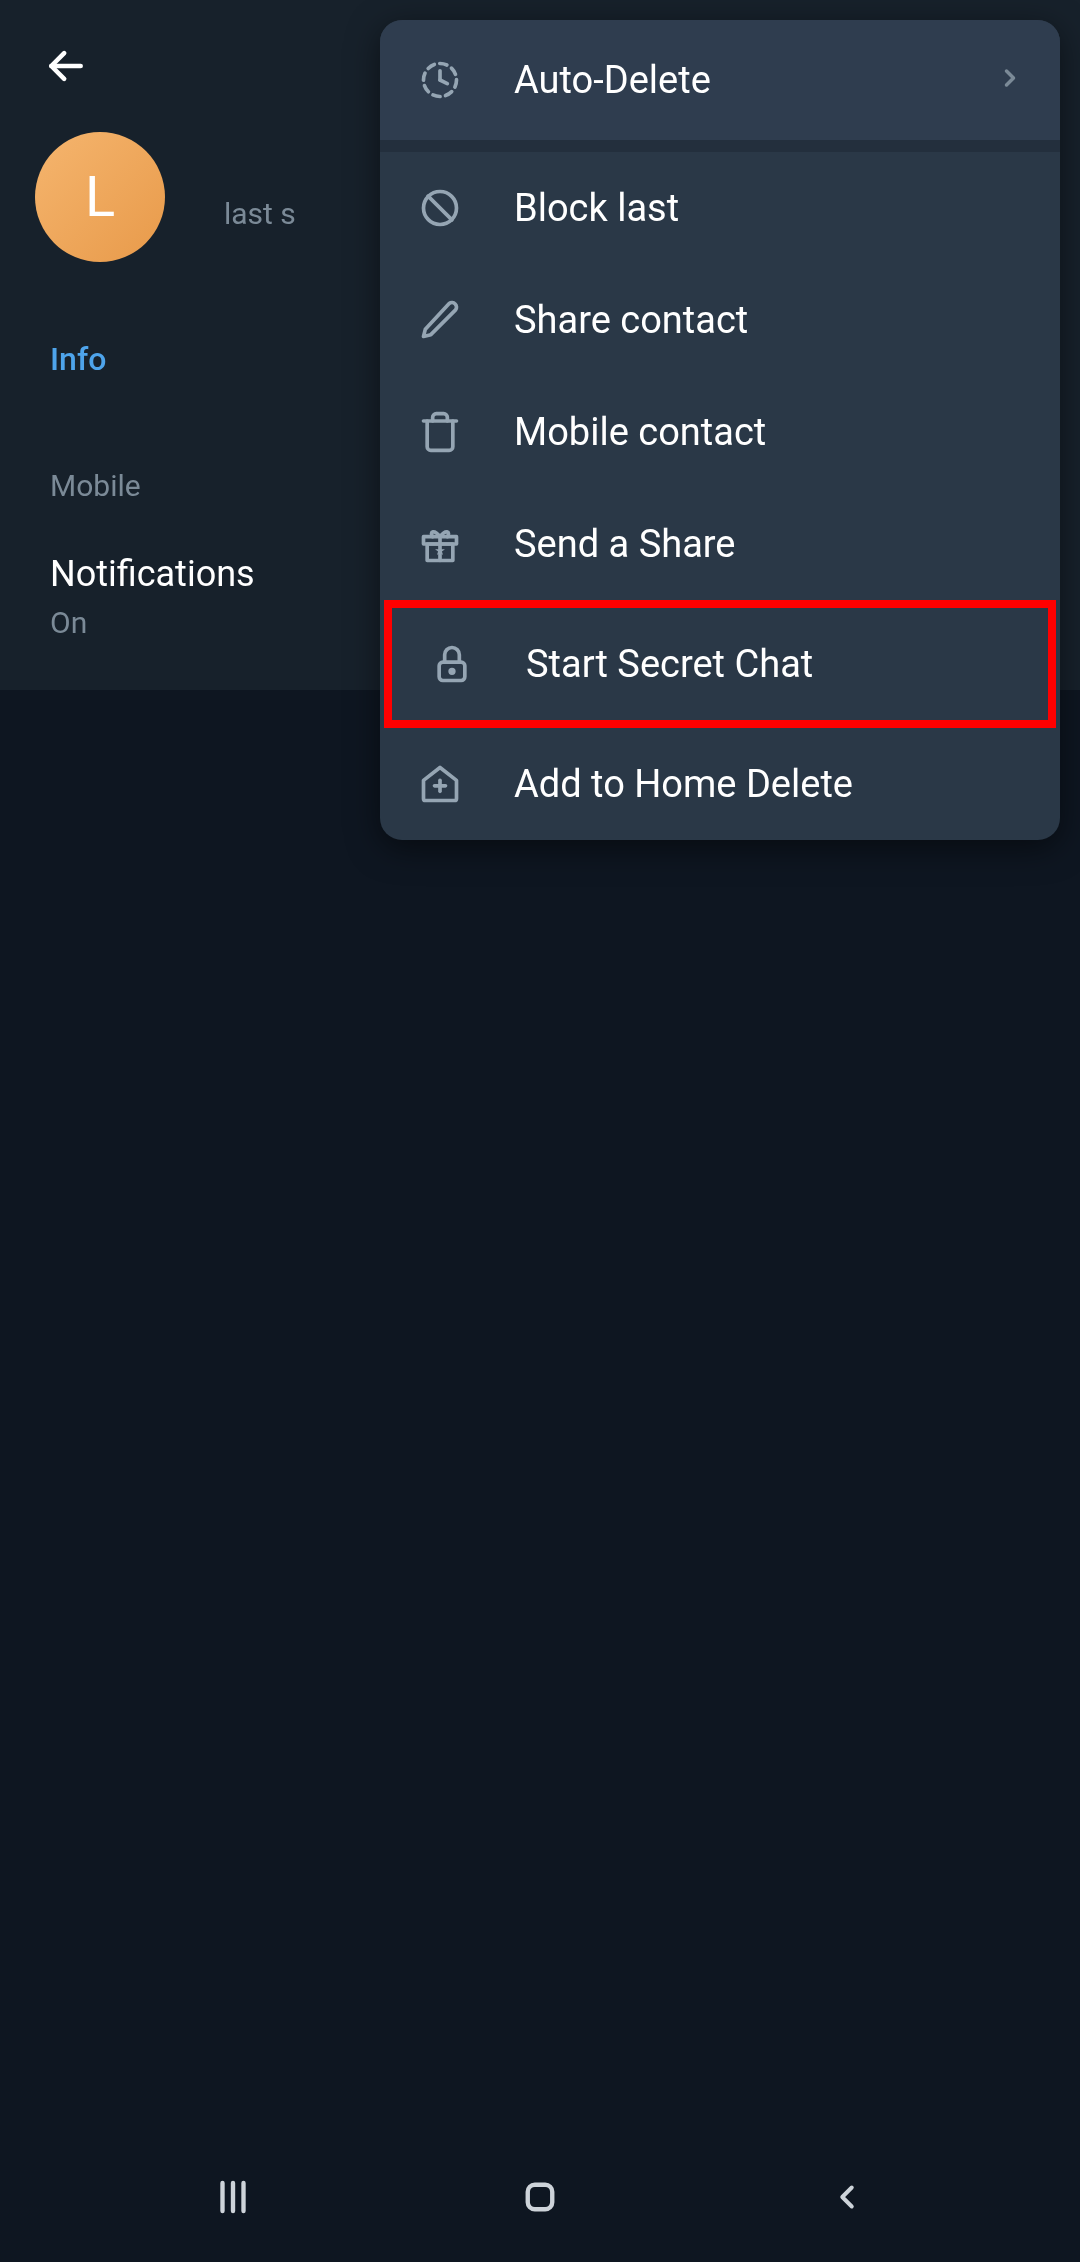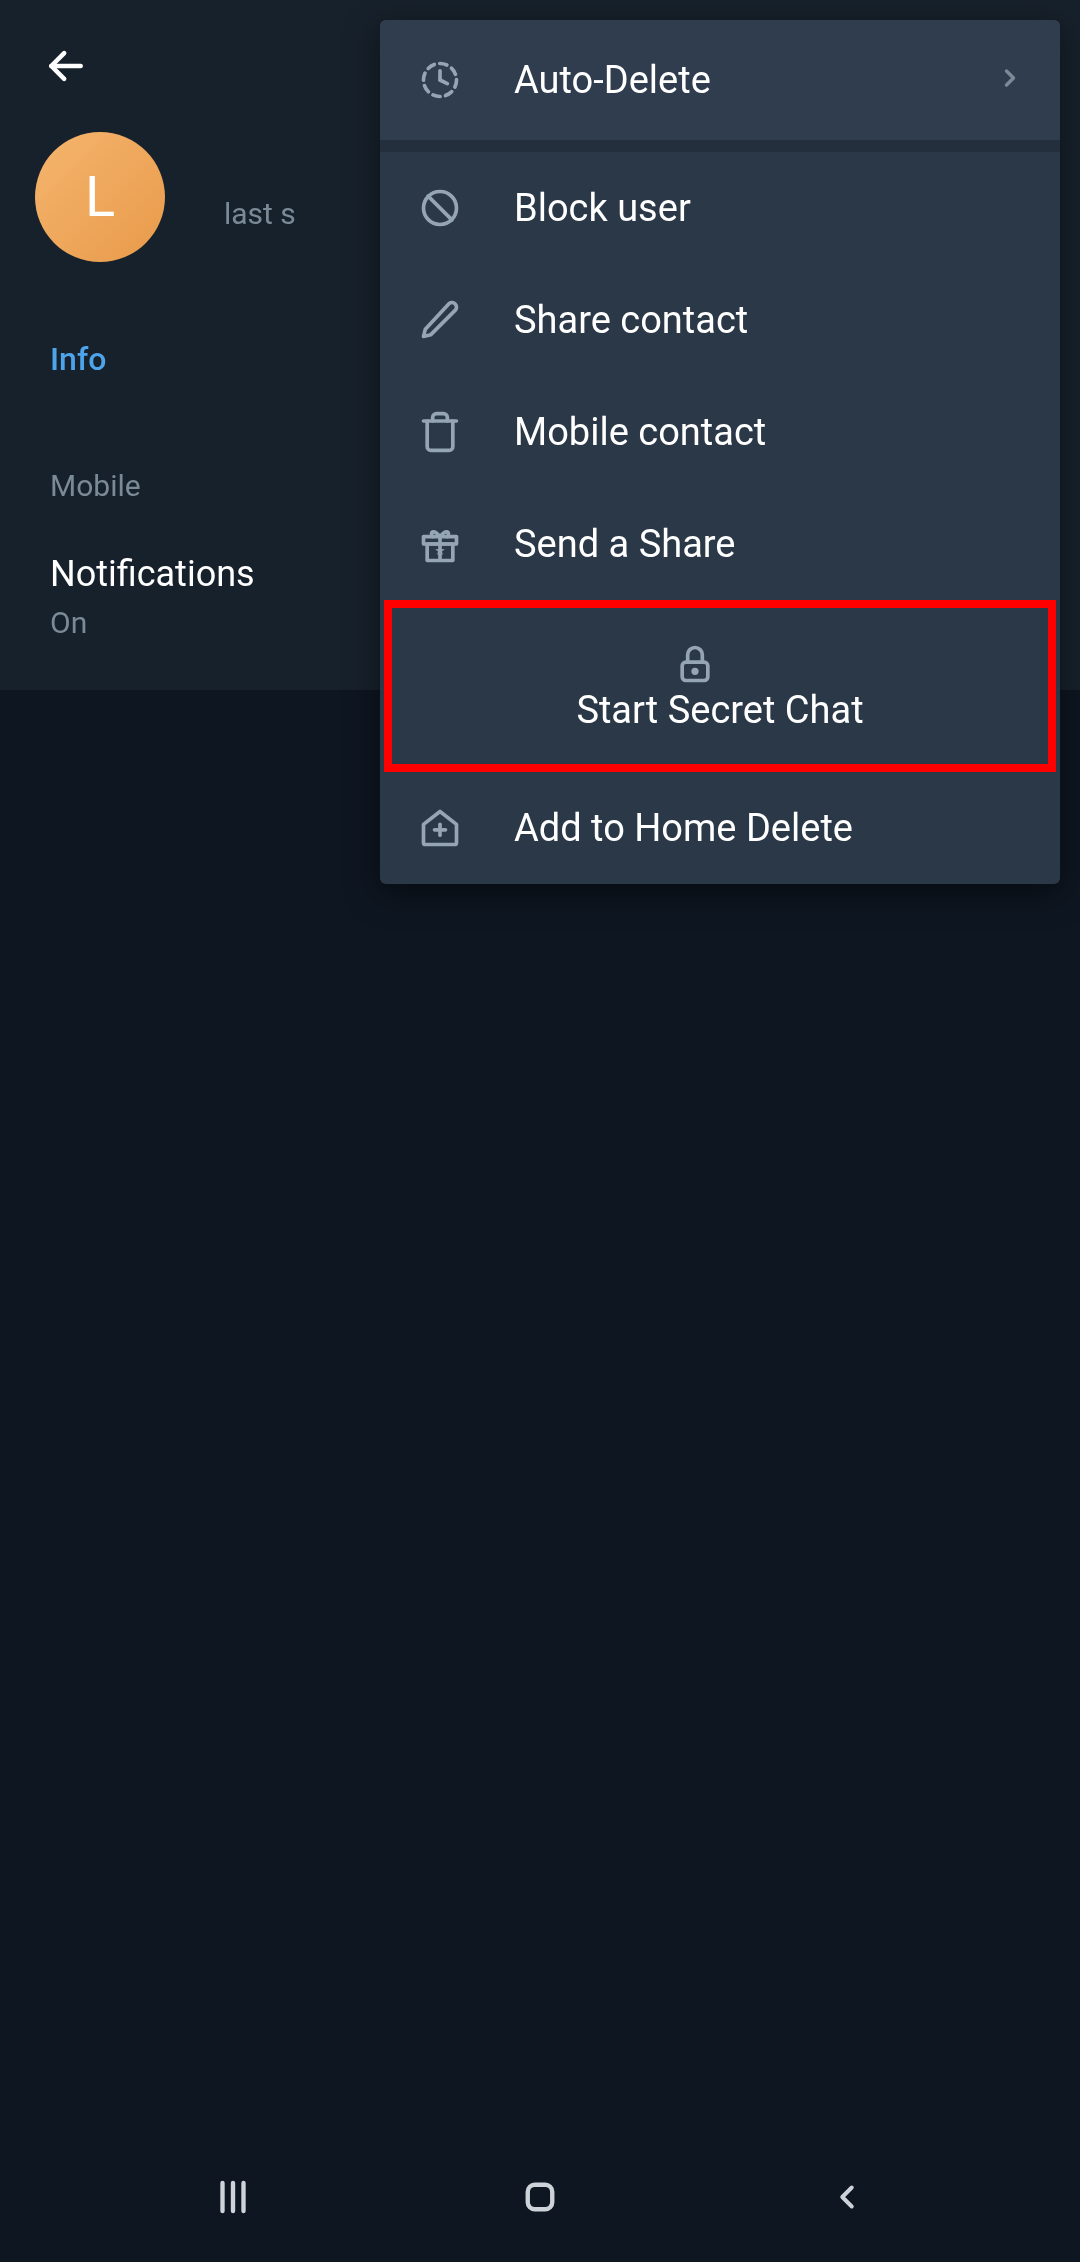--- a/index.html
+++ b/index.html
@@ -120,21 +120,21 @@
       background: #0e1621;
       min-height: 1300px;
     }
     
     .dropdown-menu {
       position: absolute;
       top: 20px;
       right: 20px;
       width: 680px;
       background: #2a3847;
-      border-radius: 6px;
+      border-radius: 22px;
       box-shadow: 0 8px 32px rgba(0,0,0,0.5);
       overflow: hidden;
     }
     
     .menu-item {
       display: flex;
       align-items: center;
       padding: 32px 36px;
       cursor: pointer;
       position: relative;
@@ -167,21 +167,20 @@
       flex: 1;
     }
     
     .menu-chevron {
       color: #7b8a97;
     }
     
     .highlighted {
       border: 8px solid #ff0000;
       margin: 0 4px;
-      flex-direction: column;
     }
     
     .nav-bar {
       position: absolute;
       bottom: 0;
       left: 0;
       right: 0;
       height: 130px;
       display: flex;
       align-items: center;
@@ -253,21 +252,21 @@
   <div class="menu-separator"></div>
 
 
   <div class="menu-item">
     <div class="menu-icon">
       <svg width="44" height="44" viewBox="0 0 24 24" fill="none" stroke="#95a5b3" stroke-width="2" stroke-linecap="round">
         <circle cx="12" cy="12" r="9"></circle>
         <line x1="5.5" y1="5.5" x2="18.5" y2="18.5"></line>
       </svg>
     </div>
-    <span class="menu-label">Block user</span>
+    <span class="menu-label">Block last</span>
   </div>
 
   <div class="menu-item">
     <div class="menu-icon">
       <svg width="44" height="44" viewBox="0 0 24 24" fill="none" stroke="#95a5b3" stroke-width="2" stroke-linecap="round" stroke-linejoin="round">
         <path d="M17 3a2.5 2.5 0 0 1 3.5 3.5L7 20l-4 1 1-4z"></path>
       </svg>
     </div>
     <span class="menu-label">Share contact</span>
   </div>

